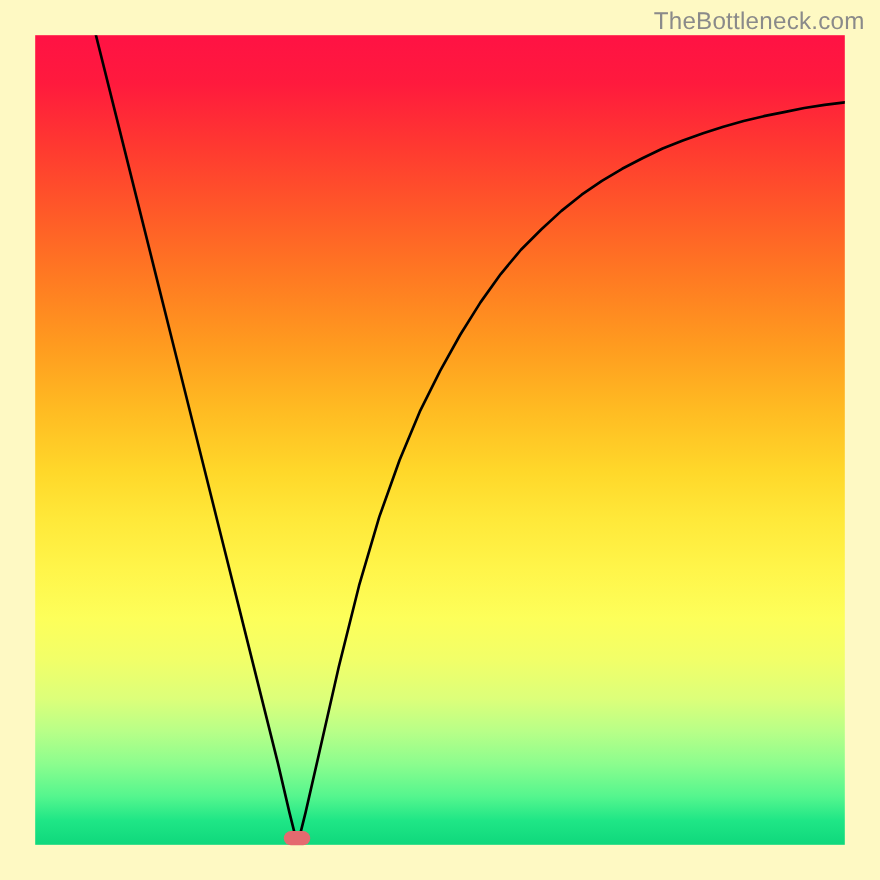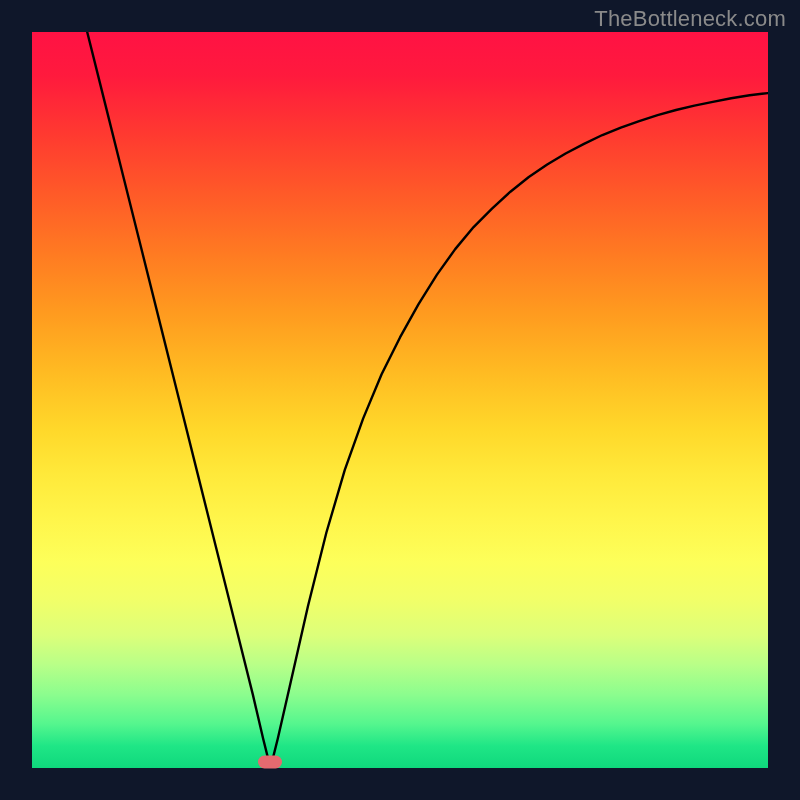--- a/index.html
+++ b/index.html
@@ -8,21 +8,21 @@
     width: 800px;
     height: 800px;
     overflow: hidden;
     font-family: Arial, Helvetica, sans-serif;
     background: #000;
   }
   .frame {
     position: relative;
     width: 800px;
     height: 800px;
-    background: #0f172a;
+    background: #fef9c3;
   }
   .plot {
     position: absolute;
     left: 32px;
     top: 32px;
     width: 736px;
     height: 736px;
     
     background: linear-gradient(to bottom,
       #ff1244 0%,

